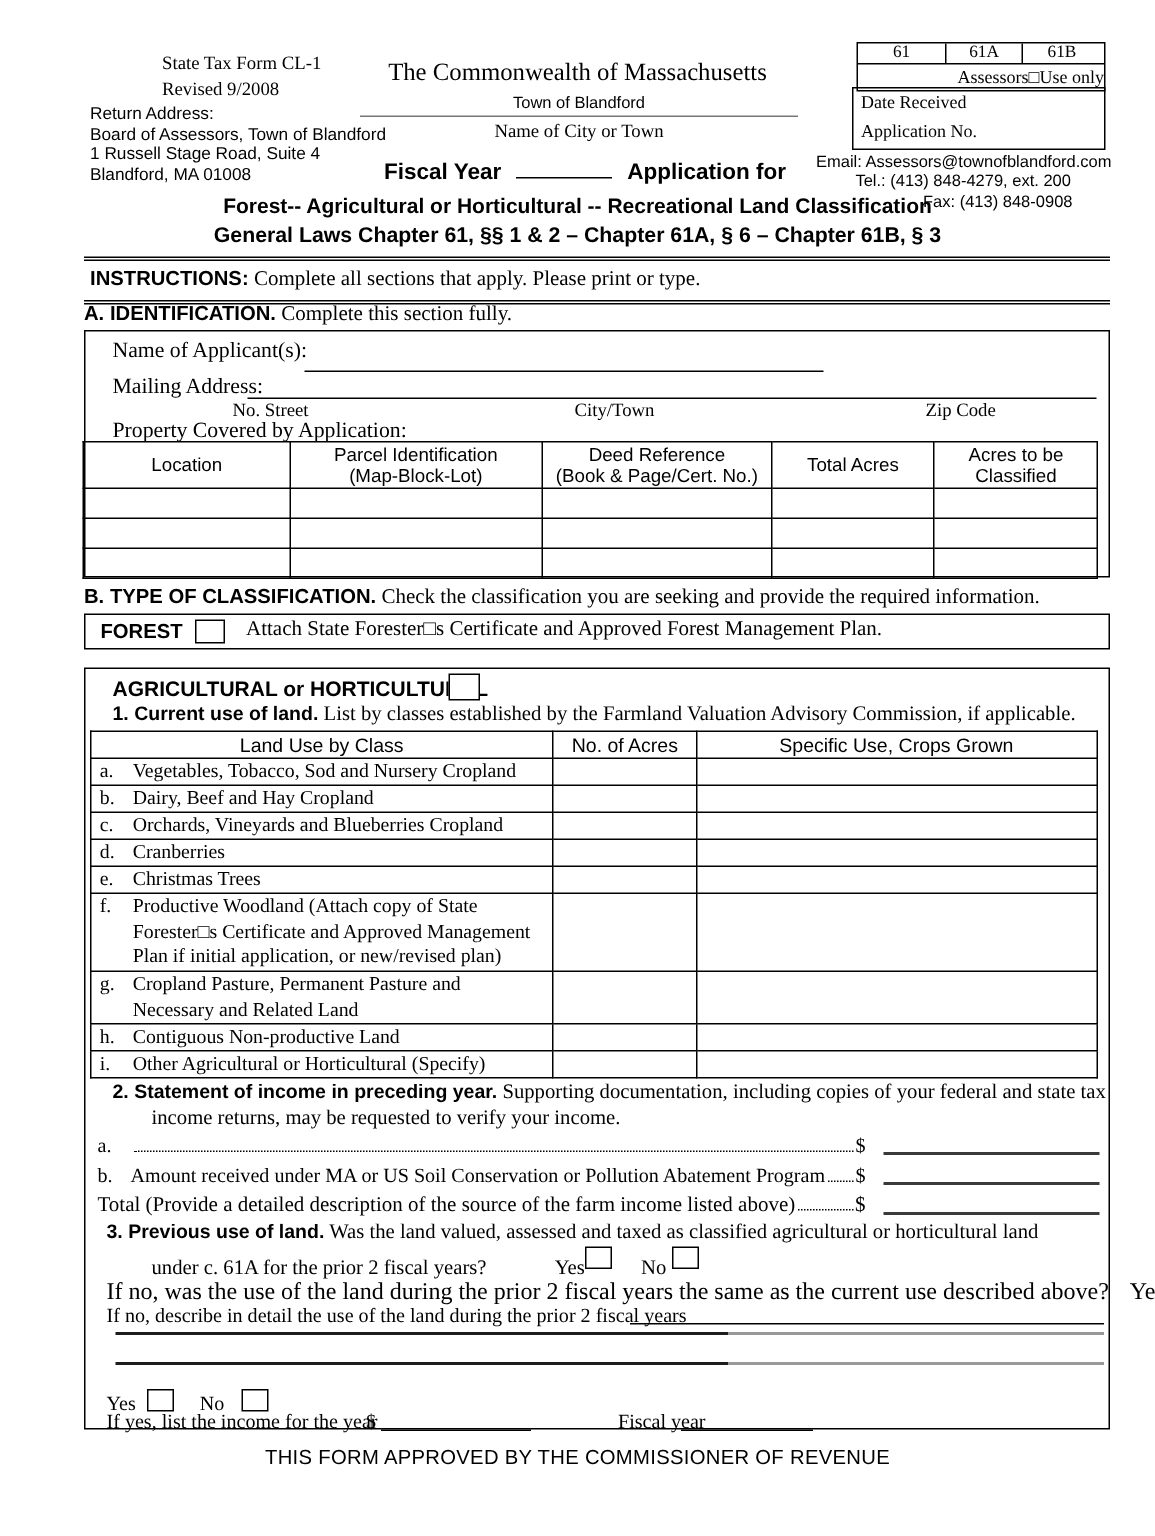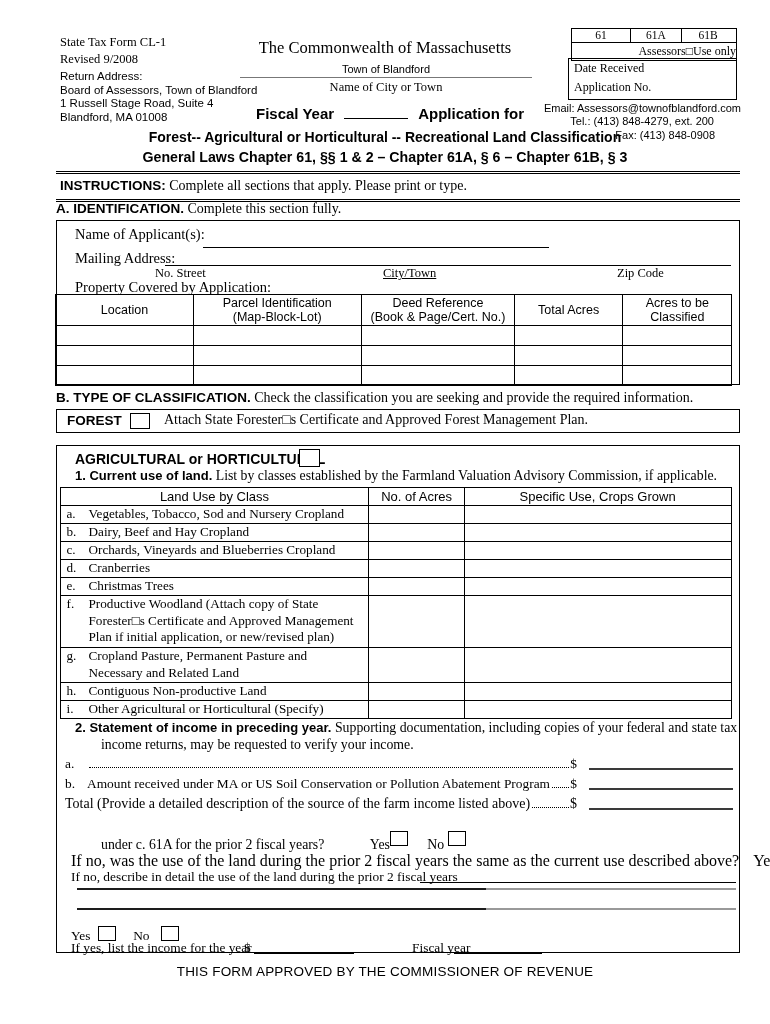--- a/index.html
+++ b/index.html
@@ -10,21 +10,21 @@
   .sans{font-family:"Liberation Sans",sans-serif;}
   .b{font-weight:bold;}
   .ctr{text-align:center;}
   .line{border-bottom:1px solid #000;}
   .grayline{border-bottom:1px solid #777;}
   .thickline{border-bottom:2px solid #3a3a3a;}
   .cb{display:inline-block;width:16px;height:13px;border:1.6px solid #000;background:#fff;vertical-align:-1px;}
   .box{border:1.6px solid #000;}
   
   .hleft{left:60px;top:36px;line-height:13px;}
-  .hleft .s1{font-size:12.5px;margin-bottom:4px;}
+  .hleft .s1{font-size:12.5px;margin-bottom:4px;margin-left:48px;}
   .hleft .s2{font-size:11.5px;margin-bottom:0.5px;}
   
   .codes{left:571px;top:28px;width:164px;border:1px solid #000;font-size:11.5px;}
   .codes-row{display:grid;grid-template-columns:59px 51px 52px;}
   .codes-row span{display:block;text-align:center;padding:0 0 1px 0;border-right:1px solid #000;}
   .codes-row span:last-child{border-right:none;}
   .useonly{border-top:1px solid #000;text-align:right;font-size:12px;padding:1px 0;}
   .received{left:568px;top:58px;width:167px;height:40px;border:1.4px solid #000;font-size:12px;}
   
   .instr{left:56px;top:171px;width:676px;border-top:3px double #000;border-bottom:3px double #000;
@@ -102,21 +102,21 @@
     <span class="sans b" style="font-size:13.5px;">A.  IDENTIFICATION.</span>
     <span class="serif">Complete this section fully.</span>
   </div>
 
   <div class="abs box" style="left:56px;top:220px;width:682px;height:163px;">
     <div class="abs serif" style="left:18px;top:5px;font-size:14.5px;">Name of Applicant(s):</div>
     <div class="abs line" style="left:146px;top:26px;width:346px;"></div>
     <div class="abs serif" style="left:18px;top:29px;font-size:14.5px;">Mailing Address:</div>
     <div class="abs line" style="left:108px;top:44px;width:566px;"></div>
     <div class="abs serif" style="left:98px;top:45px;font-size:12.5px;text-align:right;">No.  Street</div>
-    <div class="abs serif" style="left:326px;top:45px;font-size:12.5px;text-decoration:underline;">City/Town</div>
+    <div class="abs serif" style="left:326px;top:45px;font-size:12.5px;">City/Town</div>
     <div class="abs serif" style="left:560px;top:45px;font-size:12.5px;">Zip Code</div>
     <div class="abs serif" style="left:18px;top:58px;font-size:14.5px;">Property Covered by Application:</div>
 
     <table class="ta abs" style="left:-1.6px;top:73px;">
       <colgroup>
           <col style="width:137px">
           <col style="width:168px">
           <col style="width:153px">
           <col style="width:108px">
           <col style="width:109px">
@@ -300,20 +300,24 @@
     </div>
     <div class="abs thickline" style="left:532px;top:342px;width:144px;"></div>
 
     <div class="abs dotrow serif" style="left:8px;top:350px;font-size:14px;">
       <span>Total (Provide a detailed description of the source of the farm income listed above)</span>
       <span class="leader"></span>
       <span>$</span>
     </div>
     <div class="abs thickline" style="left:532px;top:362px;width:144px;"></div>
 
+    <div class="abs" style="left:14px;top:367px;font-size:13.8px;">
+      <span class="sans b" style="font-size:13px;">3.  Previous use of land.</span>
+      <span class="serif">Was the land valued, assessed and taxed as classified agricultural or horticultural land</span>
+    </div>
     <div class="abs serif" style="left:44px;top:385px;font-size:13.8px;">
       <span>under c. 61A for the prior 2 fiscal years?</span>
       <span style="margin-left:42px;">Yes</span><span class="cb" style="vertical-align:3px;"></span>
       <span style="margin-left:16px;">No</span> <span class="cb" style="vertical-align:3px;"></span>
     </div>
 
     <div class="abs serif" style="left:14px;top:406px;font-size:16px;white-space:nowrap;">
       <span>If no, was the use of the land during the prior 2 fiscal years the same as the current use described above?</span>
       <span style="margin-left:10px;">Yes</span> <span class="cb"></span>
       <span style="margin-left:7px;">No</span> <span class="cb"></span>

